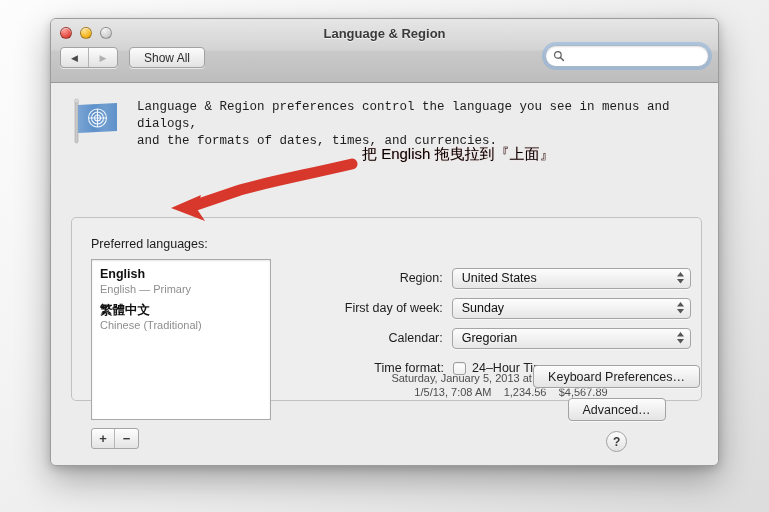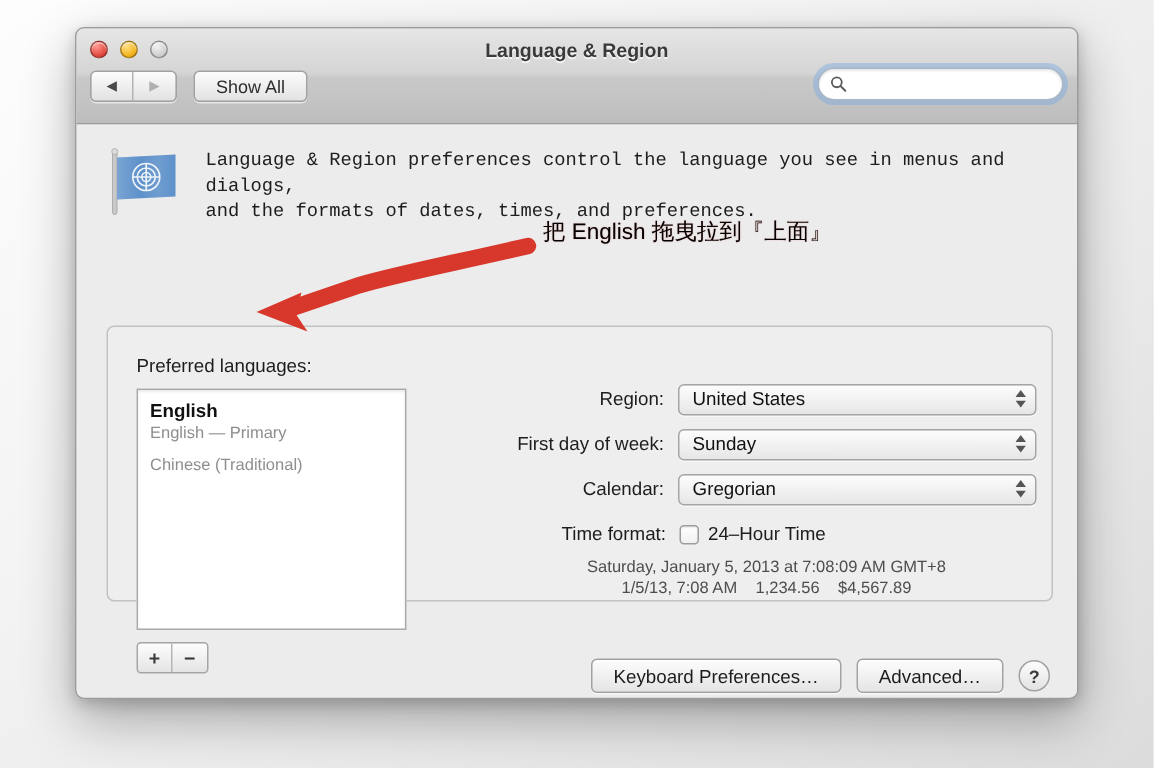--- a/index.html
+++ b/index.html
@@ -142,21 +142,21 @@
     background: linear-gradient(to bottom, #fdfdfd, #e4e4e4);
   }
   .pmbtn {
     width: 23px; height: 19px;
     display: flex; align-items: center; justify-content: center;
     font-size: 13px; color: #3a3a3a; font-weight: bold;
   }
   .pmbtn:first-child { border-right: 1px solid #b5b5b5; }
 
   
-  .form { position: absolute; left: 280px; top: 168px; width: 360px; }
+  .form { position: absolute; left: 280px; top: 180px; width: 360px; }
   .formrow { display: flex; align-items: center; height: 30px; }
   .formlabel {
     width: 122px; text-align: right; padding-right: 9px;
     font-size: 12.5px; color: #1d1d1d;
   }
   .popup {
     position: relative;
     width: 242px; height: 21px;
     border: 1px solid #a5a5a5; border-radius: 4px;
     background: linear-gradient(to bottom, #fdfdfd, #e6e6e6);
@@ -178,22 +178,22 @@
   .checklabel { font-size: 12.5px; color: #1d1d1d; margin-left: 6px; }
 
   .samples {
     position: absolute; left: 280px; top: 288px; width: 360px;
     text-align: center;
     font-size: 11px; color: #4d4d4d; line-height: 14px;
   }
 
   
   .footer {
-    position: absolute; right: 18px; bottom: 4px;
-    display: flex; align-items: center; gap: 10px;
+    position: absolute; right: 18px; bottom: 14px;
+    display: flex; align-items: center; gap: 10px; flex-direction: column;
   }
   .pushbtn {
     height: 23px; padding: 0 14px;
     display: flex; align-items: center;
     font-size: 12.5px; color: #1d1d1d;
     border: 1px solid #a2a2a2; border-radius: 4px;
     background: linear-gradient(to bottom, #fdfdfd, #e4e4e4);
     box-shadow: 0 1px 0 rgba(255,255,255,0.6);
   }
   .helpbtn {
@@ -263,34 +263,35 @@
         <g stroke="#eef4fb" fill="none" stroke-width="1.1">
           <circle cx="28.5" cy="21" r="9"></circle>
           <circle cx="28.5" cy="21" r="6"></circle>
           <circle cx="28.5" cy="21" r="3"></circle>
           <line x1="19.5" y1="21" x2="37.5" y2="21"></line>
           <line x1="28.5" y1="12" x2="28.5" y2="30"></line>
         </g>
       </svg>
       <div class="introtext">
         <div>Language &amp; Region preferences control the language you see in menus and dialogs,</div>
-        <div>and the formats of dates, times, and preferences.</div>
+        <div>and the formats of dates, times, and currencies.</div>
       </div>
     </div>
 
     <div class="groupbox"></div>
 
     <div class="prefs-label">Preferred languages:</div>
 
     <div class="listbox">
       <div class="lang-row">
         <div class="lang-name">English</div>
         <div class="lang-sub">English — Primary</div>
       </div>
       <div class="lang-row">
+        <div class="lang-name">繁體中文</div>
         <div class="lang-sub">Chinese (Traditional)</div>
       </div>
     </div>
 
     <div class="plusminus">
       <div class="pmbtn">+</div>
       <div class="pmbtn">−</div>
     </div>
 
     <div class="form">

